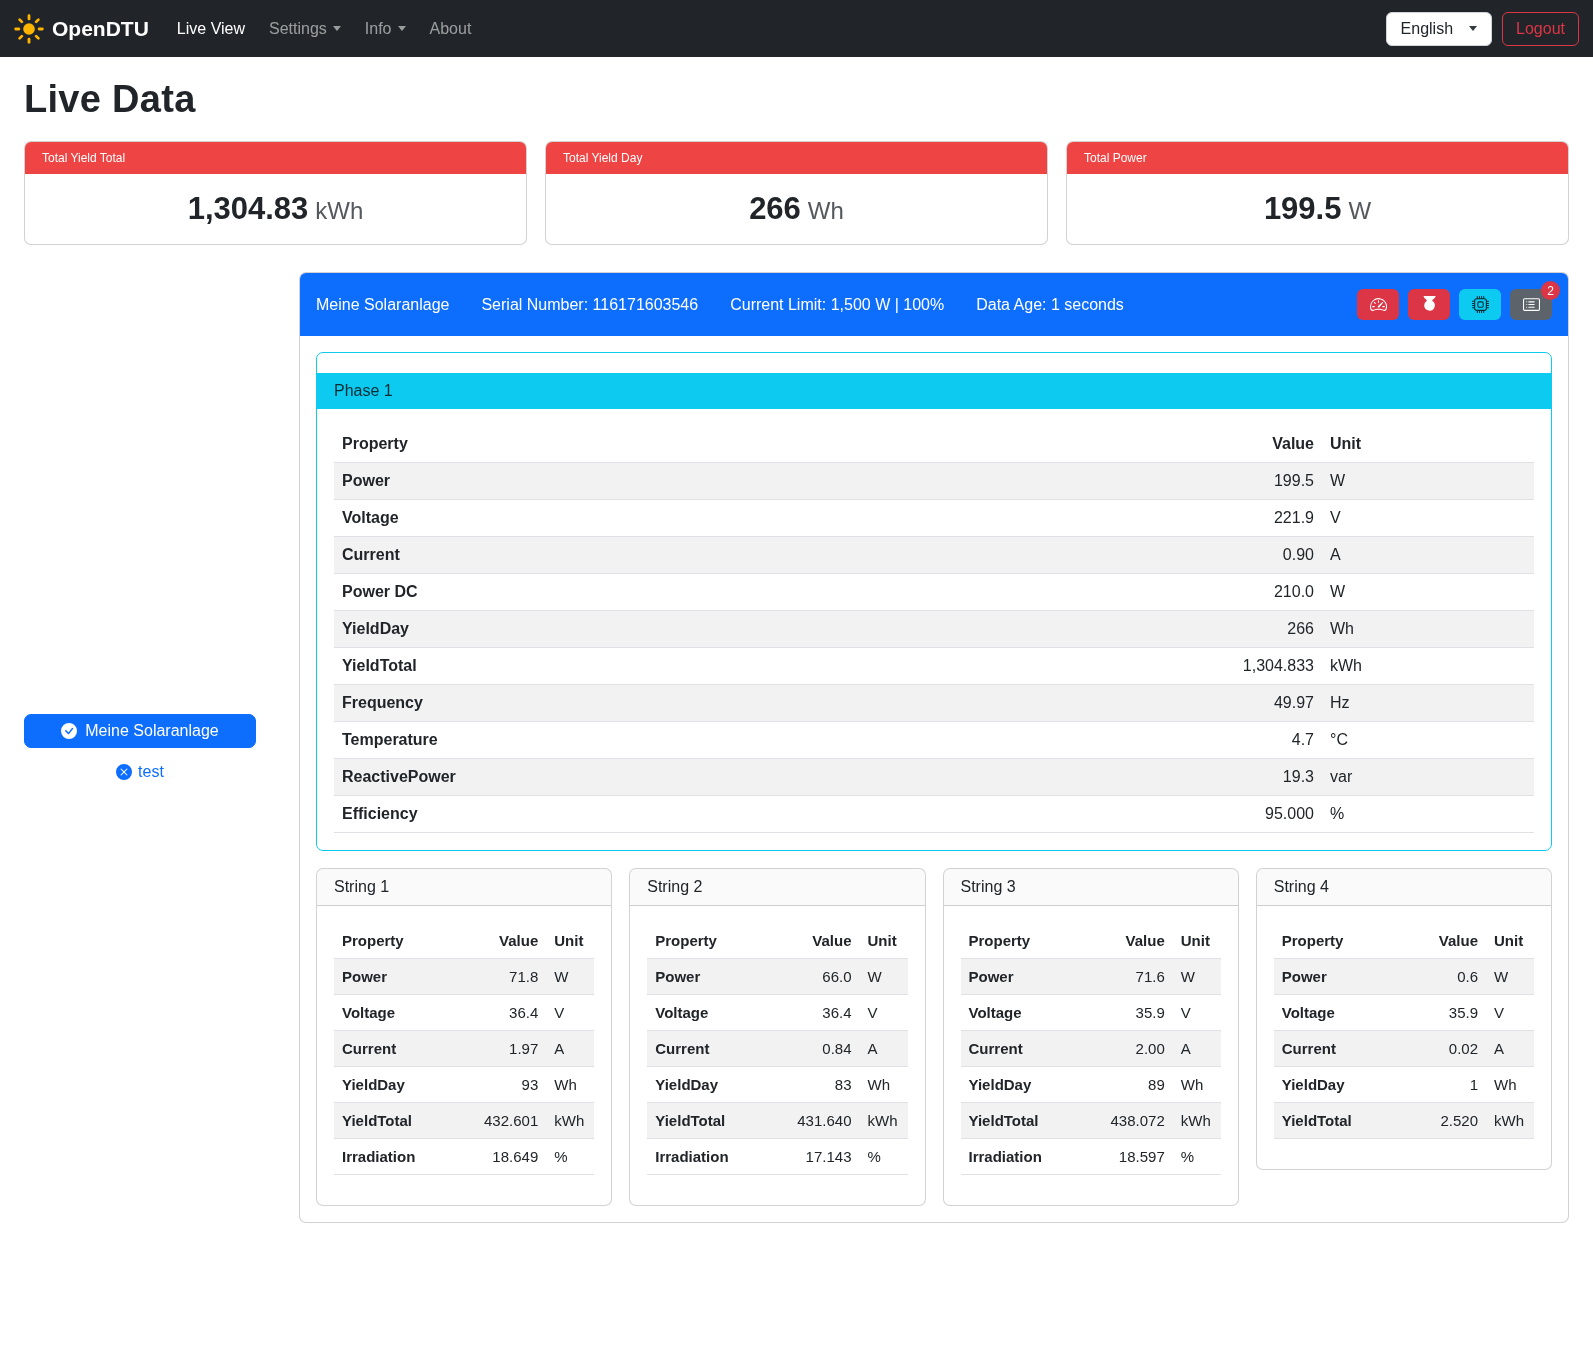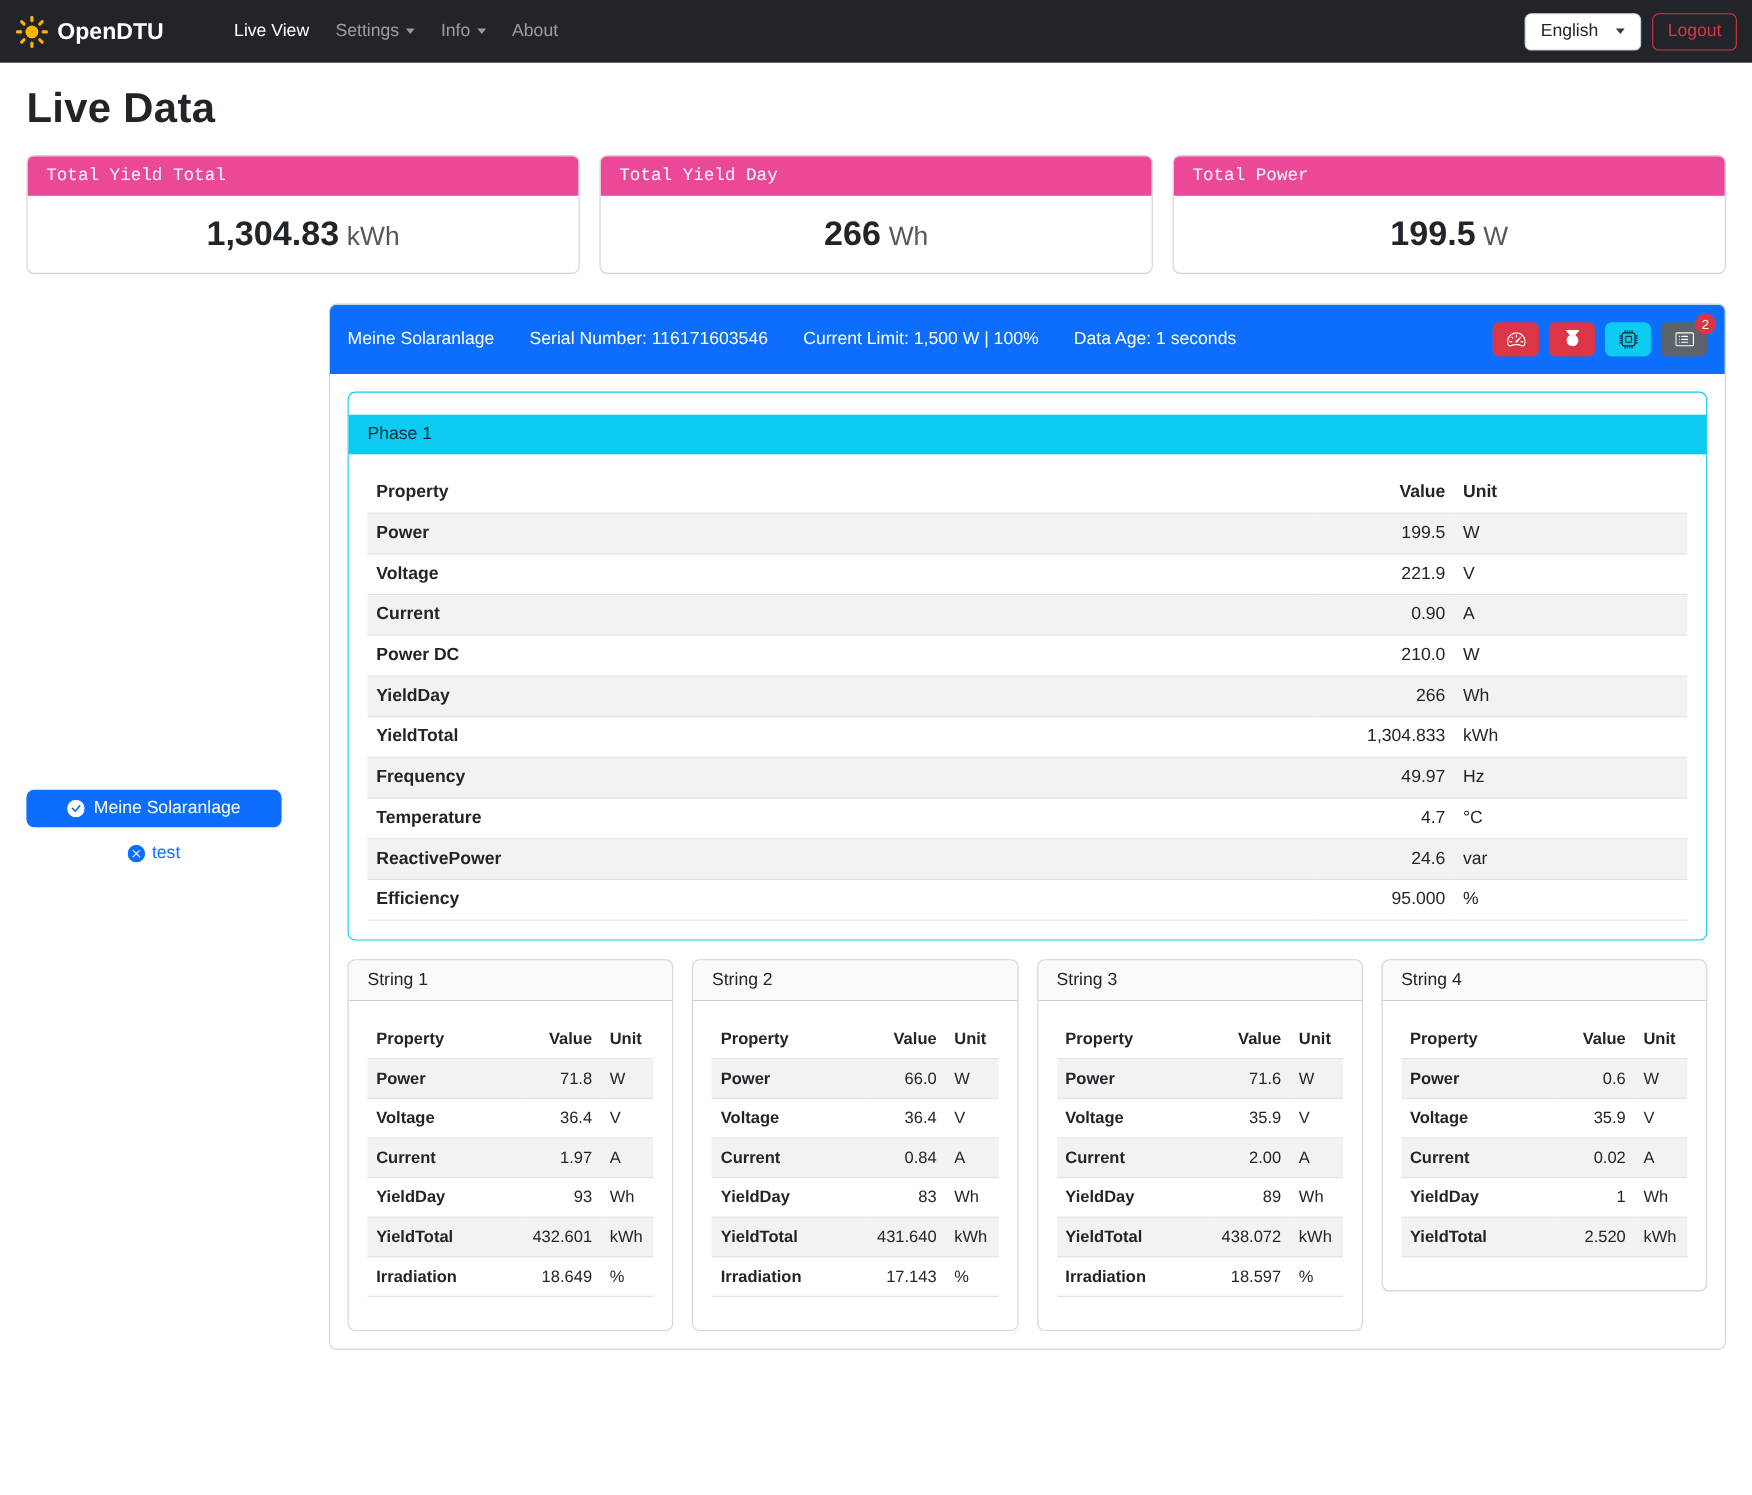--- a/index.html
+++ b/index.html
@@ -11,21 +11,20 @@
     font-size: 16px;
   }
 
   
   .navbar {
     background: #212529;
     height: 57px;
     display: flex;
     align-items: center;
     padding: 0 14px;
-    gap: 36px;
   }
   .brand { display: flex; align-items: center; gap: 8px; color: #fff; font-size: 21px; font-weight: 600; margin-right: 18px; cursor: pointer; }
   .nav-links { display: flex; align-items: center; gap: 4px; }
   .nav-link {
     color: rgba(255,255,255,.55);
     padding: 8px 10px;
     cursor: pointer;
     display: flex; align-items: center; gap: 6px;
   }
   .nav-link.active { color: #fff; }
@@ -57,21 +56,21 @@
   .card {
     background: #fff;
     border: 1px solid rgba(0,0,0,.175);
     border-radius: 7px;
     overflow: hidden;
   }
 
   
   .summary-grid { display: grid; grid-template-columns: repeat(3, 1fr); gap: 18px; }
   .summary-card .card-header {
-    background: #ec4899; color: #fff; padding: 9px 17px; font-size: 16px; font-family: Liberation Mono, monospace;
+    background: #ef4444; color: #fff; padding: 9px 17px; font-size: 12px;
   }
   .summary-card .card-body { padding: 17px; text-align: center; }
   .big-value { font-size: 31px; font-weight: 700; color: #212529; }
   .big-unit { font-size: 24px; font-weight: 400; color: #55595e; margin-left: 7px; }
 
   
   .main-row { display: flex; gap: 43px; margin-top: 27px; align-items: center; }
   .sidebar { width: 232px; flex: none; }
   .inverter-select-btn {
     width: 100%;
@@ -324,21 +323,21 @@
                     <td class="val">49.97</td>
                     <td class="unit">Hz</td>
                   </tr>
                   <tr>
                     <th class="prop">Temperature</th>
                     <td class="val">4.7</td>
                     <td class="unit">°C</td>
                   </tr>
                   <tr>
                     <th class="prop">ReactivePower</th>
-                    <td class="val">24.6</td>
+                    <td class="val">19.3</td>
                     <td class="unit">var</td>
                   </tr>
                   <tr>
                     <th class="prop">Efficiency</th>
                     <td class="val">95.000</td>
                     <td class="unit">%</td>
                   </tr>
                 </tbody>
             </table>
           </div>

